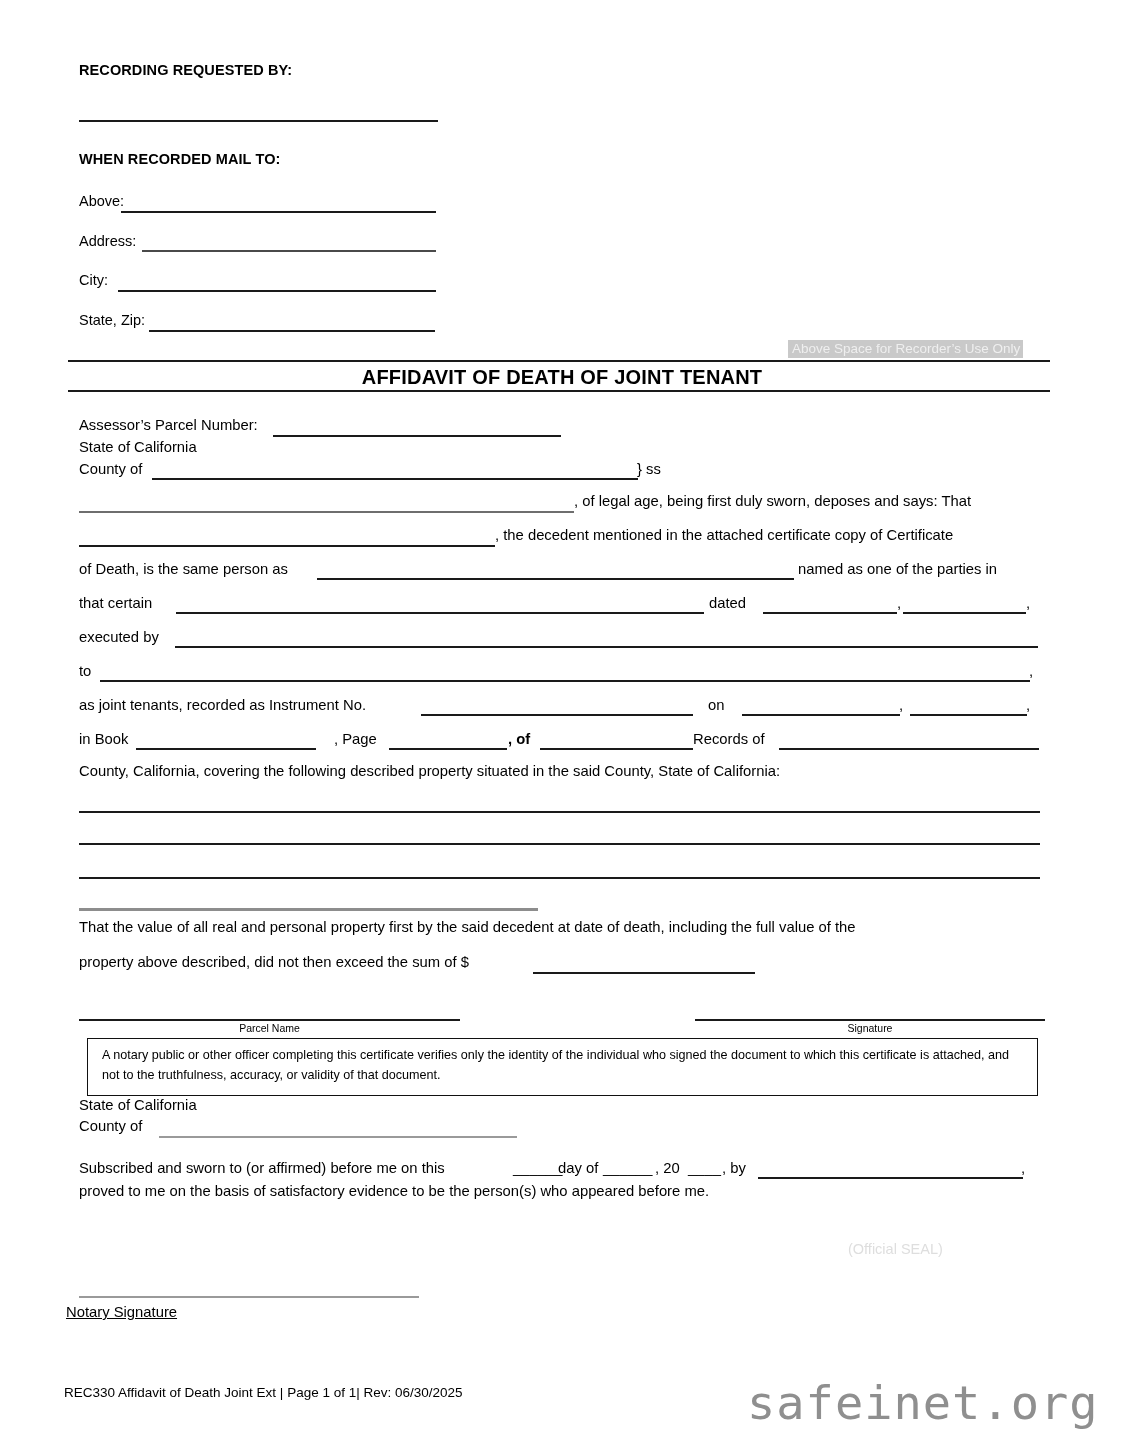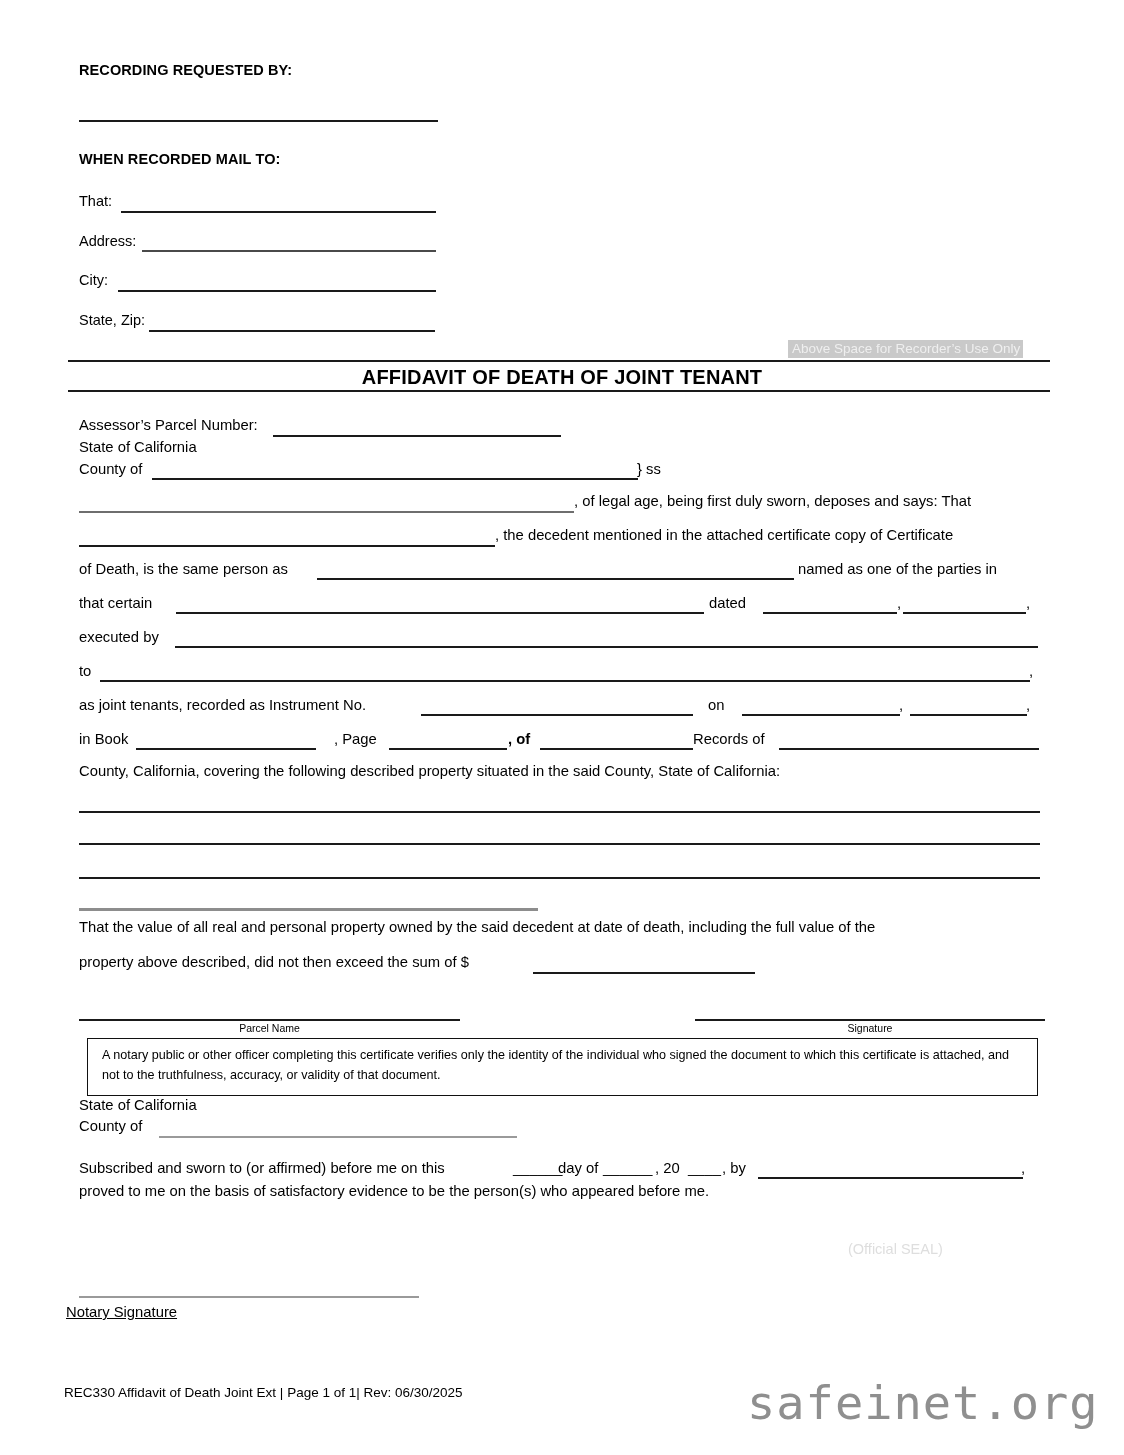--- a/index.html
+++ b/index.html
@@ -122,21 +122,21 @@
 </head>
 <body>
 
 <div class="page">
 
   <div class="hdr-bold" style="left:79px; top:62px;">RECORDING REQUESTED BY:</div>
   <div class="rule" style="left:79px; top:120px; width:359px;"></div>
 
   <div class="hdr-bold" style="left:79px; top:151px;">WHEN RECORDED MAIL TO:</div>
 
-  <div class="lbl" style="left:79px; top:193px;">That:</div>
+  <div class="lbl" style="left:79px; top:193px;">Above:</div>
   <div class="rule" style="left:121px; top:211px; width:315px;"></div>
 
   <div class="lbl" style="left:79px; top:233px;">Address:</div>
   <div class="rule thin" style="left:142px; top:250px; width:294px; background:#4a4a4a;"></div>
 
   <div class="lbl" style="left:79px; top:272px;">City:</div>
   <div class="rule" style="left:118px; top:290px; width:318px;"></div>
 
   <div class="lbl" style="left:79px; top:312px;">State, Zip:</div>
   <div class="rule" style="left:149px; top:330px; width:286px;"></div>
@@ -198,21 +198,21 @@
   <div class="btxt" style="left:693px; top:730px;">Records of</div>
   <div class="rule" style="left:779px; top:748px; width:260px;"></div>
 
   <div class="btxt" style="left:79px; top:762px;">County, California, covering the following described property situated in the said County, State of California:</div>
 
   <div class="rule" style="left:79px; top:811px; width:961px;"></div>
   <div class="rule" style="left:79px; top:843px; width:961px;"></div>
   <div class="rule" style="left:79px; top:877px; width:961px;"></div>
   <div class="rule grey" style="left:79px; top:908px; width:459px;"></div>
 
-  <div class="btxt" style="left:79px; top:918px;">That the value of all real and personal property owned by the said decedent at date of death, including the full value of the</div>
+  <div class="btxt" style="left:79px; top:918px;">That the value of all real and personal property first by the said decedent at date of death, including the full value of the</div>
   <div class="btxt" style="left:79px; top:953px;">property above described, did not then exceed the sum of $</div>
   <div class="rule thin" style="left:533px; top:972px; width:222px;"></div>
 
   <div class="rule" style="left:79px; top:1019px; width:381px;"></div>
   <div class="caption" style="left:79px; top:1022px; width:381px;">Parcel Name</div>
 
   <div class="rule" style="left:695px; top:1019px; width:350px;"></div>
   <div class="caption" style="left:695px; top:1022px; width:350px;">Signature</div>
 
   <div class="notary-box" style="left:87px; top:1038px; width:951px;">

